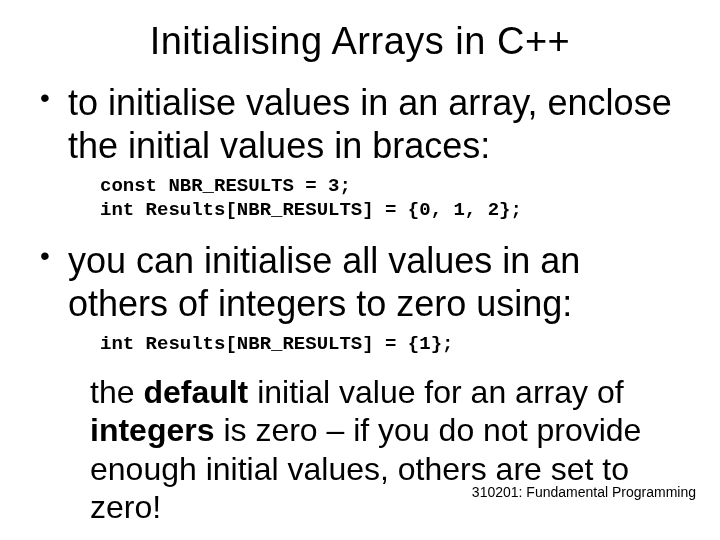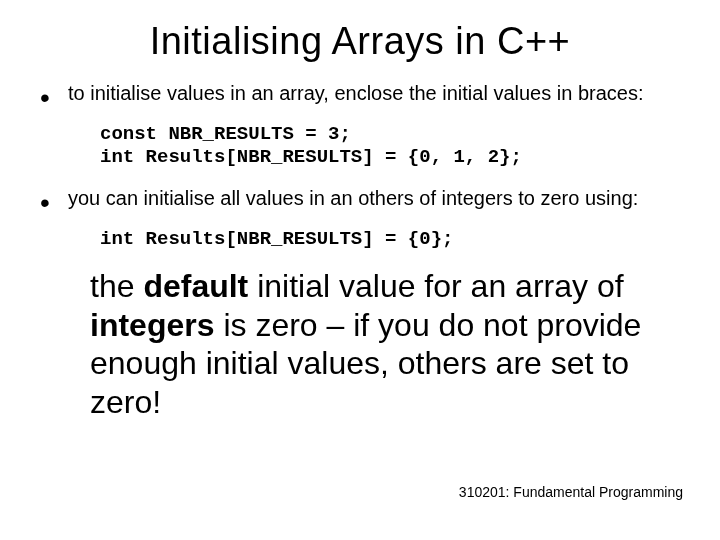--- a/index.html
+++ b/index.html
@@ -1,43 +1,43 @@
 <!DOCTYPE html>
 <html><head>
 <meta charset="utf-8">
 <style>
   * { margin: 0; padding: 0; box-sizing: border-box; }
   html, body { width: 720px; height: 540px; background: #fff; font-family: "Comic Sans MS", "Comic Sans", cursive, sans-serif; color: #000; }
   .slide { width: 720px; height: 516px; padding: 20px 40px 15px 40px; position: relative; }
   .title { text-align: center; font-size: 38px; font-weight: normal; margin-bottom: 18px; letter-spacing: 0.5px; }
   .bullet { display: flex; margin-left: 0; margin-bottom: 8px; }
   .bullet .dot { width: 28px; font-size: 28px; line-height: 1.2; flex-shrink: 0; }
-  .bullet .text { font-size: 20px; line-height: 1.2; }
+  .bullet .text { font-size: 36px; line-height: 1.2; }
   .code { font-family: Liberation Mono, monospace; font-size: 19px; font-weight: bold; margin-left: 60px; margin-top: 8px; margin-bottom: 16px; line-height: 1.25; white-space: pre; }
   .note { font-size: 32px; line-height: 1.2; margin-left: 50px; margin-right: 20px; margin-top: 6px; }
   .bold { font-weight: bold; }
-  .footer { position: absolute; bottom: 16px; right: 37px; font-size: 14px; }
+  .footer { position: absolute; bottom: 16px; right: 24px; font-size: 14px; }
 </style>
 </head>
 <body>
 
 <div class="slide">
   <h1 class="title">Initialising Arrays in C++</h1>
 
   <div class="bullet">
     <div class="dot">•</div>
     <div class="text">to initialise values in an array, enclose the initial values in braces:</div>
   </div>
 
   <div class="code"><span>const NBR_RESULTS = 3;</span>
 <span>int Results[NBR_RESULTS] = {0, 1, 2};</span></div>
 
   <div class="bullet">
     <div class="dot">•</div>
     <div class="text">you can initialise all values in an others of integers to zero using:</div>
   </div>
 
-  <div class="code"><span>int Results[NBR_RESULTS] = {0};</span></div>
+  <div class="code"><span>int Results[NBR_RESULTS] = {1};</span></div>
 
   <div class="note"><span>the </span><span class="bold">default</span><span>  initial value for an array of </span><span class="bold">integers</span><span> is zero – if you do not provide enough initial values, others are set to zero!</span></div>
 
   <div class="footer">310201: Fundamental Programming</div>
 </div>
 
 </body></html>

